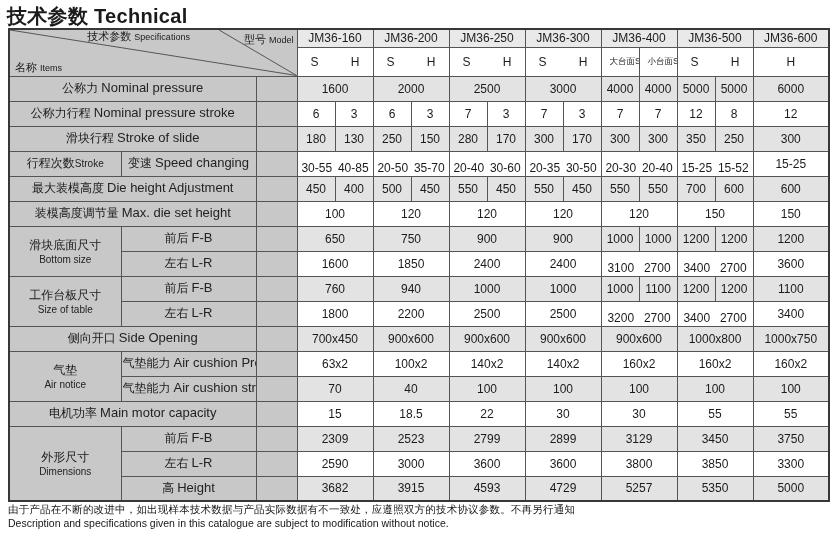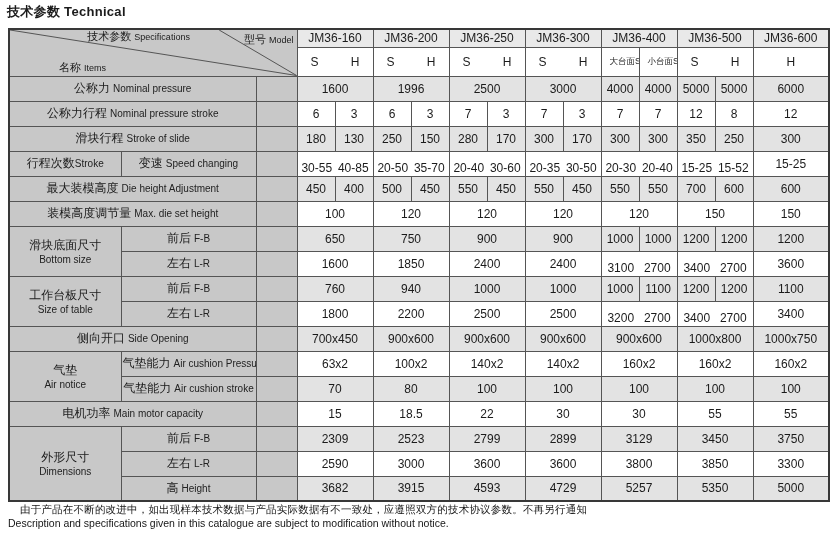--- a/index.html
+++ b/index.html
@@ -11,49 +11,49 @@
     --ink:#1b1b1b;
   }
   *{box-sizing:border-box;}
   html,body{margin:0;padding:0;}
   body{
     width:836px;height:542px;position:relative;background:#fff;
     font-family:"Liberation Sans","DejaVu Sans",sans-serif;color:var(--ink);
     overflow:hidden;
   }
   .page-title{
-    position:absolute;left:7px;top:3px;font-size:13px;font-weight:600;letter-spacing:.3px;
+    position:absolute;left:7px;top:3px;font-size:20px;font-weight:600;letter-spacing:.3px;
   }
   table.spec{
     position:absolute;left:8px;top:28px;width:820px;
     border-collapse:collapse;table-layout:fixed;
     border:2px solid #383838;
   }
   table.spec td{
     border:1px solid var(--border);
     padding:0 1px;text-align:center;vertical-align:middle;
     font-size:12px;height:25px;white-space:nowrap;overflow:hidden;
   }
   tr.hdr td{height:18px;}
   td.corner{background:var(--label-bg);position:relative;padding:0;}
   td.corner .abs{position:absolute;line-height:1;}
   td.mh{background:var(--header-bg);font-size:12px;}
   td.sh{background:#fff;}
   td.sh .sbs{display:flex;justify-content:space-between;padding:0 12px;}
   td.sh.small{font-size:8.5px;padding:8px;}
   td.lab{background:var(--label-bg);}
   td.lab .zh{font-size:12px;}
-  td.lab .en{font-size:10px;margin-left:3px;color:#222;}
+  td.lab .en{font-size:13px;margin-left:3px;color:#222;}
   td.lab .en2{font-size:10px;color:#222;}
   td.g{background:var(--row-gray);}
   td.w{background:var(--row-white);}
   .pair{display:flex;justify-content:space-around;align-items:center;margin-top:9px;}
   .cz{font-size:11px;} .ce{font-size:9px;margin-left:3px;}
   .footnote{position:absolute;left:8px;font-size:10.5px;line-height:1.25;color:#161616;}
-  .fn1{top:503px;letter-spacing:.2px;margin-left:12px;}
+  .fn1{top:503px;letter-spacing:.2px;}
   .fn2{top:517px;text-align:right;}
   svg.diag{position:absolute;inset:0;width:100%;height:100%;}
 </style>
 </head>
 <body>
 
 <div class="page-title">技术参数 Technical</div>
 
 <table class="spec">
   <colgroup>
@@ -76,21 +76,21 @@
     </colgroup>
     <tbody>
       <tr class="hdr">
         <td class="corner" rowspan="2" colspan="3">
           <svg class="diag">
             <line x1="0" y1="0" x2="100%" y2="100%" stroke="#555" stroke-width="1"></line>
             <line x1="73%" y1="0" x2="100%" y2="100%" stroke="#555" stroke-width="1"></line>
           </svg>
           <div class="abs" style="top: 0; left: 27%;"><span class="cz">技术参数</span><span class="ce">Specifications</span></div>
           <div class="abs" style="top: 3px; right: 3px;"><span class="cz">型号</span><span class="ce">Model</span></div>
-          <div class="abs" style="bottom: 3px; left: 5px; margin-left: 44px;"><span class="cz">名称</span><span class="ce">Items</span></div>
+          <div class="abs" style="bottom: 3px; left: 5px;"><span class="cz">名称</span><span class="ce">Items</span></div>
         </td>
         <td class="mh" colspan="2">JM36-160</td>
         <td class="mh" colspan="2">JM36-200</td>
         <td class="mh" colspan="2">JM36-250</td>
         <td class="mh" colspan="2">JM36-300</td>
         <td class="mh" colspan="2">JM36-400</td>
         <td class="mh" colspan="2">JM36-500</td>
         <td class="mh" colspan="1">JM36-600</td>
       </tr>
       <tr class="hdr">
@@ -125,21 +125,21 @@
             <span>S</span>
             <span>H</span>
           </div>
         </td>
         <td class="sh">H</td>
       </tr>
       <tr>
         <td class="lab" colspan="2"><span class="zh">公称力</span><span class="en">Nominal pressure</span></td>
         <td class="lab"></td>
         <td class="g" colspan="2">1600</td>
-        <td class="g" colspan="2">1996</td>
+        <td class="g" colspan="2">2000</td>
         <td class="g" colspan="2">2500</td>
         <td class="g" colspan="2">3000</td>
         <td class="g">4000</td>
         <td class="g">4000</td>
         <td class="g">5000</td>
         <td class="g">5000</td>
         <td class="g">6000</td>
       </tr>
       <tr>
         <td class="lab" colspan="2"><span class="zh">公称力行程</span><span class="en">Nominal pressure stroke</span></td>
@@ -344,21 +344,21 @@
         <td class="w" colspan="2">140x2</td>
         <td class="w" colspan="2">140x2</td>
         <td class="w" colspan="2">160x2</td>
         <td class="w" colspan="2">160x2</td>
         <td class="w">160x2</td>
       </tr>
       <tr>
         <td class="lab"><span class="zh">气垫能力</span><span class="en">Air cushion stroke</span></td>
         <td class="lab"></td>
         <td class="g" colspan="2">70</td>
-        <td class="g" colspan="2">80</td>
+        <td class="g" colspan="2">40</td>
         <td class="g" colspan="2">100</td>
         <td class="g" colspan="2">100</td>
         <td class="g" colspan="2">100</td>
         <td class="g" colspan="2">100</td>
         <td class="g">100</td>
       </tr>
       <tr>
         <td class="lab" colspan="2"><span class="zh">电机功率</span><span class="en">Main motor capacity</span></td>
         <td class="lab"></td>
         <td class="w" colspan="2">15</td>

